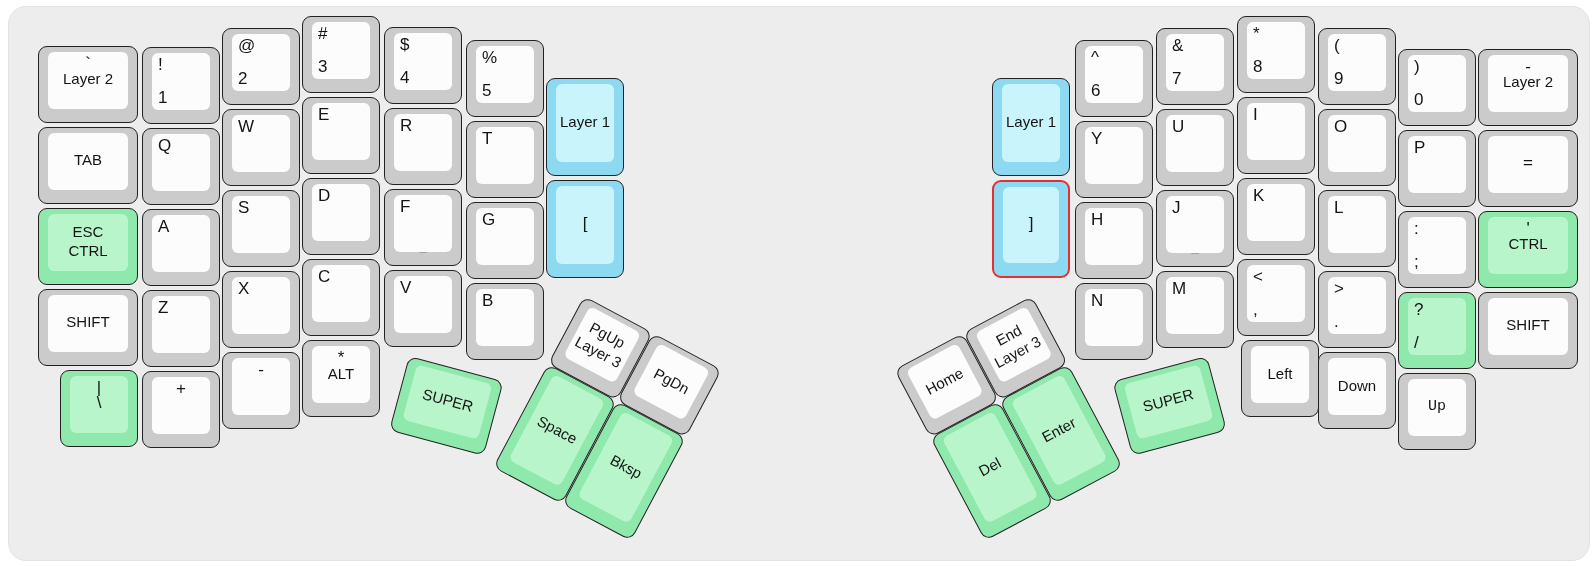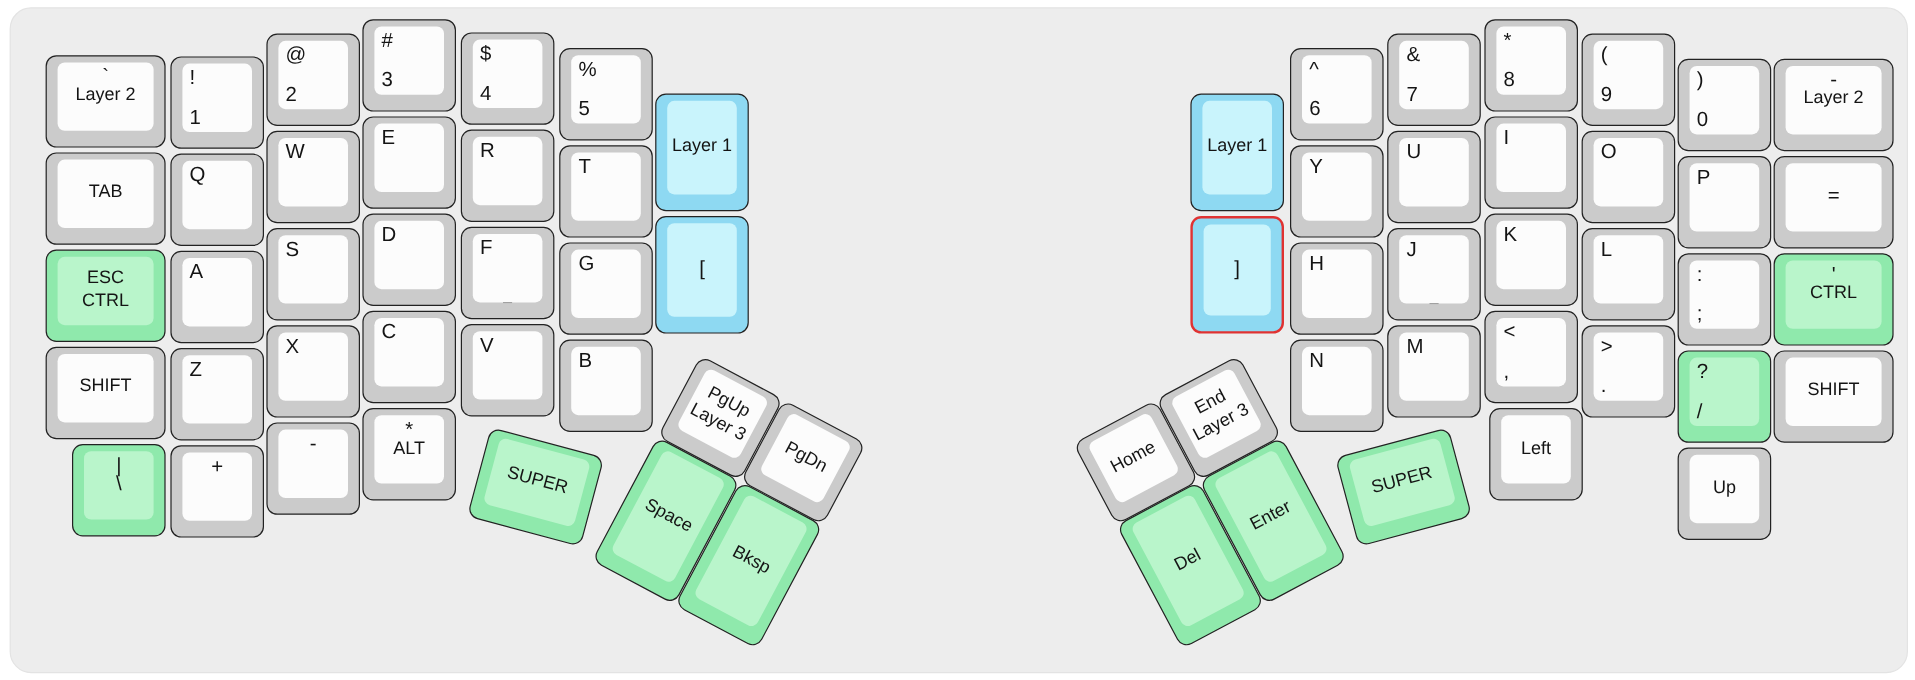--- a/index.html
+++ b/index.html
@@ -345,20 +345,27 @@
       <div class="cap">
         <div class="lbl tl">L</div>
       </div>
     </div>
     <div class="key gray" style="left: 1318px; top: 271px; width: 78px; height: 77px;">
       <div class="cap">
         <div class="lbl tl">&gt;</div>
         <div class="lbl bl">.</div>
       </div>
     </div>
+    <div class="key gray" style="left: 1318px; top: 352px; width: 78px; height: 77px;">
+      <div class="cap">
+        <div class="ccwrap">
+          <div class="lbl cl word">Down</div>
+        </div>
+      </div>
+    </div>
     <div class="key gray" style="left: 1398px; top: 49px; width: 78px; height: 77px;">
       <div class="cap">
         <div class="lbl tl">)</div>
         <div class="lbl bl">0</div>
       </div>
     </div>
     <div class="key gray" style="left: 1398px; top: 130px; width: 78px; height: 77px;">
       <div class="cap">
         <div class="lbl tl">P</div>
       </div>
@@ -368,21 +375,21 @@
         <div class="lbl tl">:</div>
         <div class="lbl bl">;</div>
       </div>
     </div>
     <div class="key green" style="left: 1398px; top: 292px; width: 78px; height: 77px;">
       <div class="cap">
         <div class="lbl tl">?</div>
         <div class="lbl bl">/</div>
       </div>
     </div>
-    <div class="key gray" style="left: 1398px; top: 373px; width: 78px; height: 77px;">
+    <div class="key gray" style="left: 1398px; top: 373px; width: 78px; height: 77px; font-family: Liberation Mono, monospace;">
       <div class="cap">
         <div class="ccwrap">
           <div class="lbl cl word">Up</div>
         </div>
       </div>
     </div>
     <div class="key gray" style="left: 1478px; top: 49px; width: 100px; height: 77px;">
       <div class="cap">
         <div class="lbl tc">-</div>
         <div class="ccwrap">

